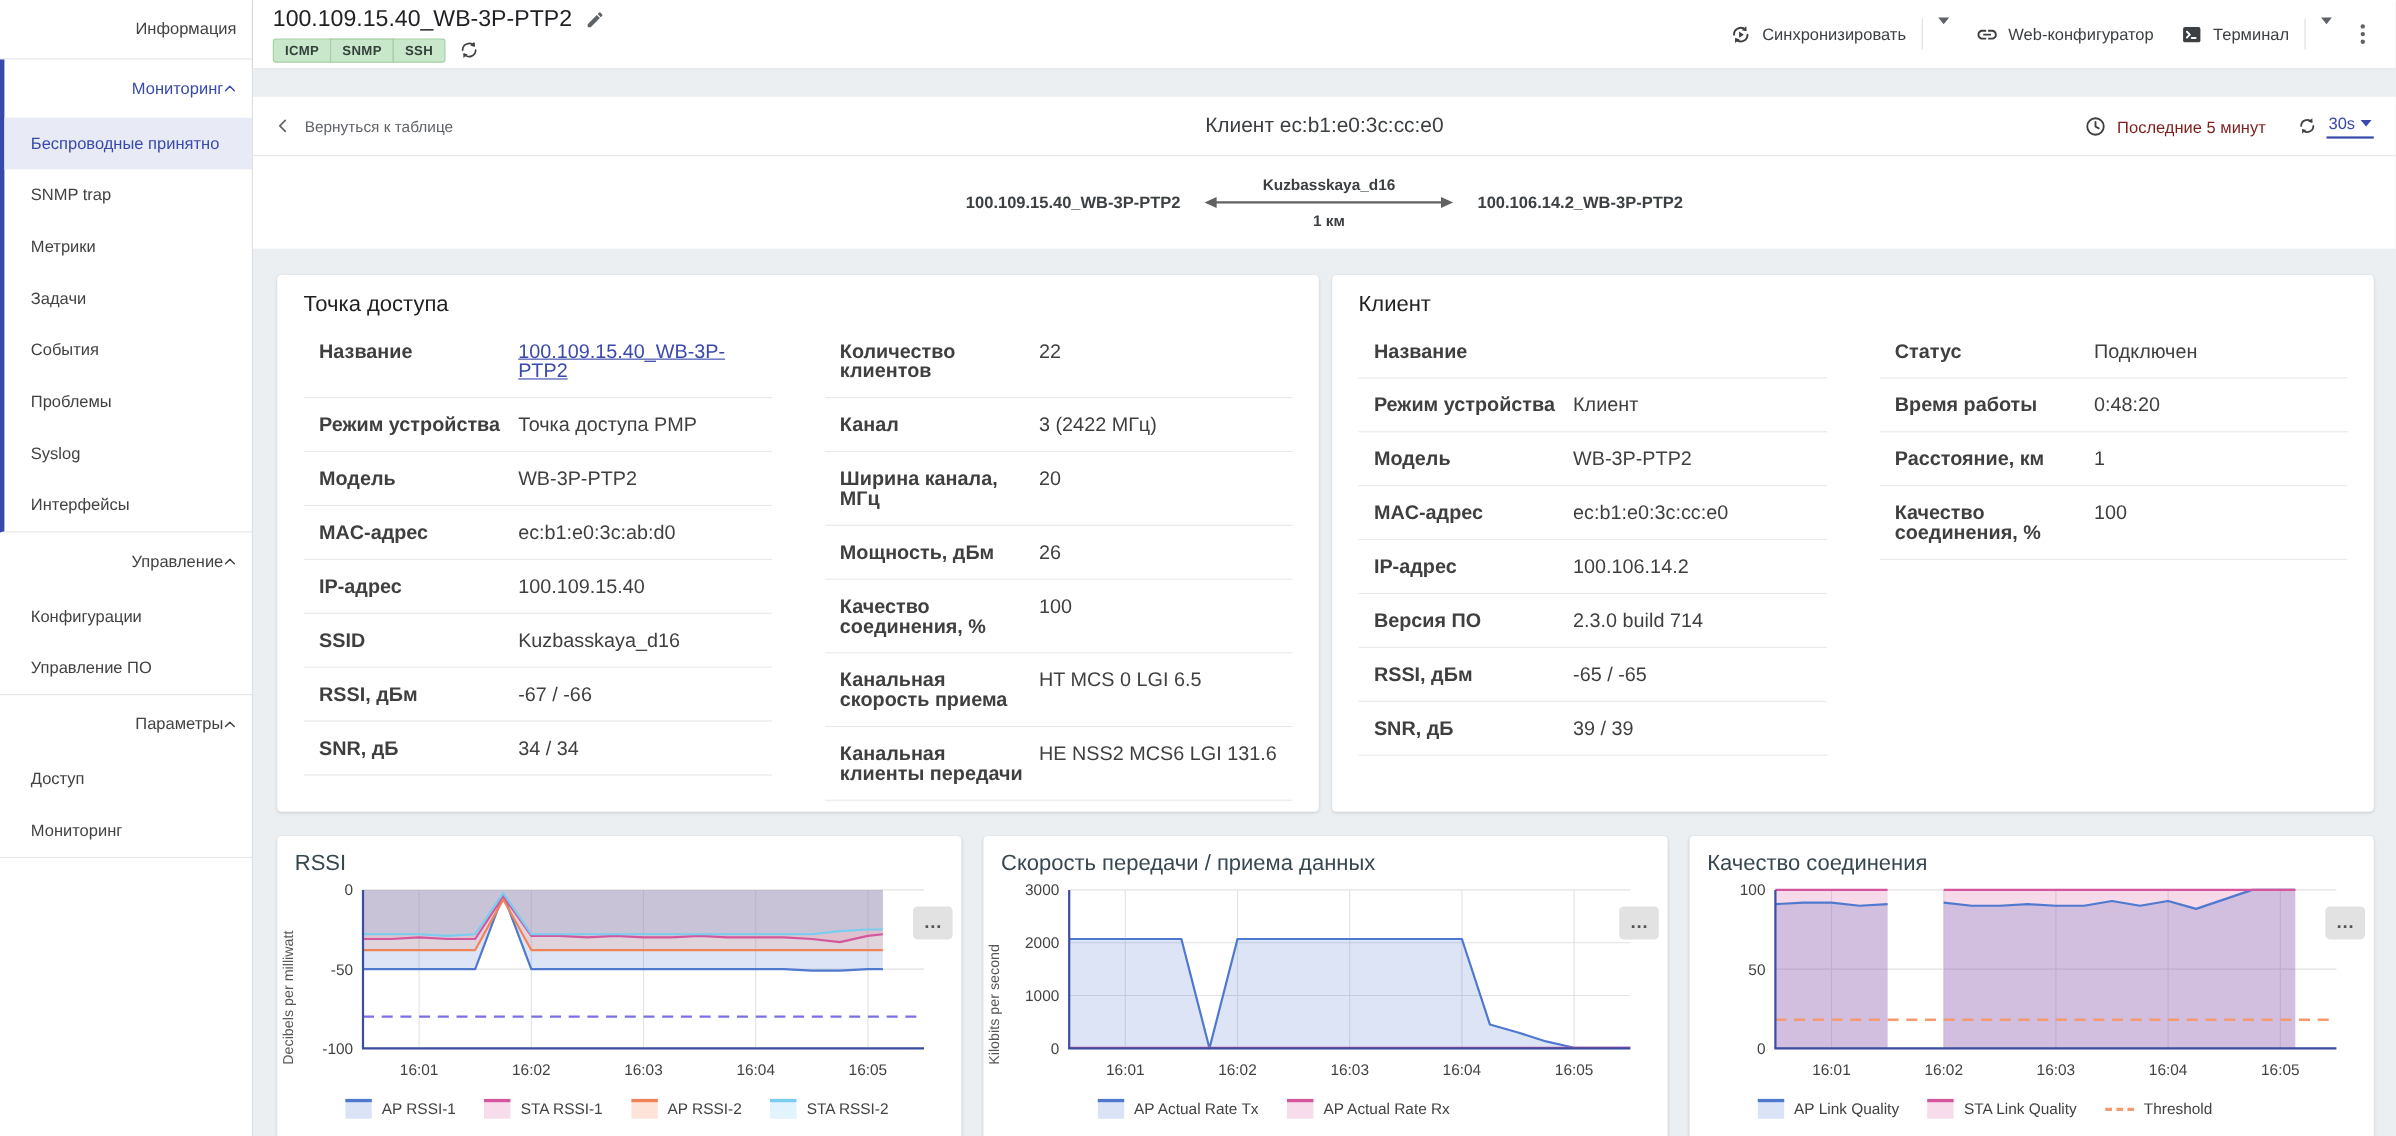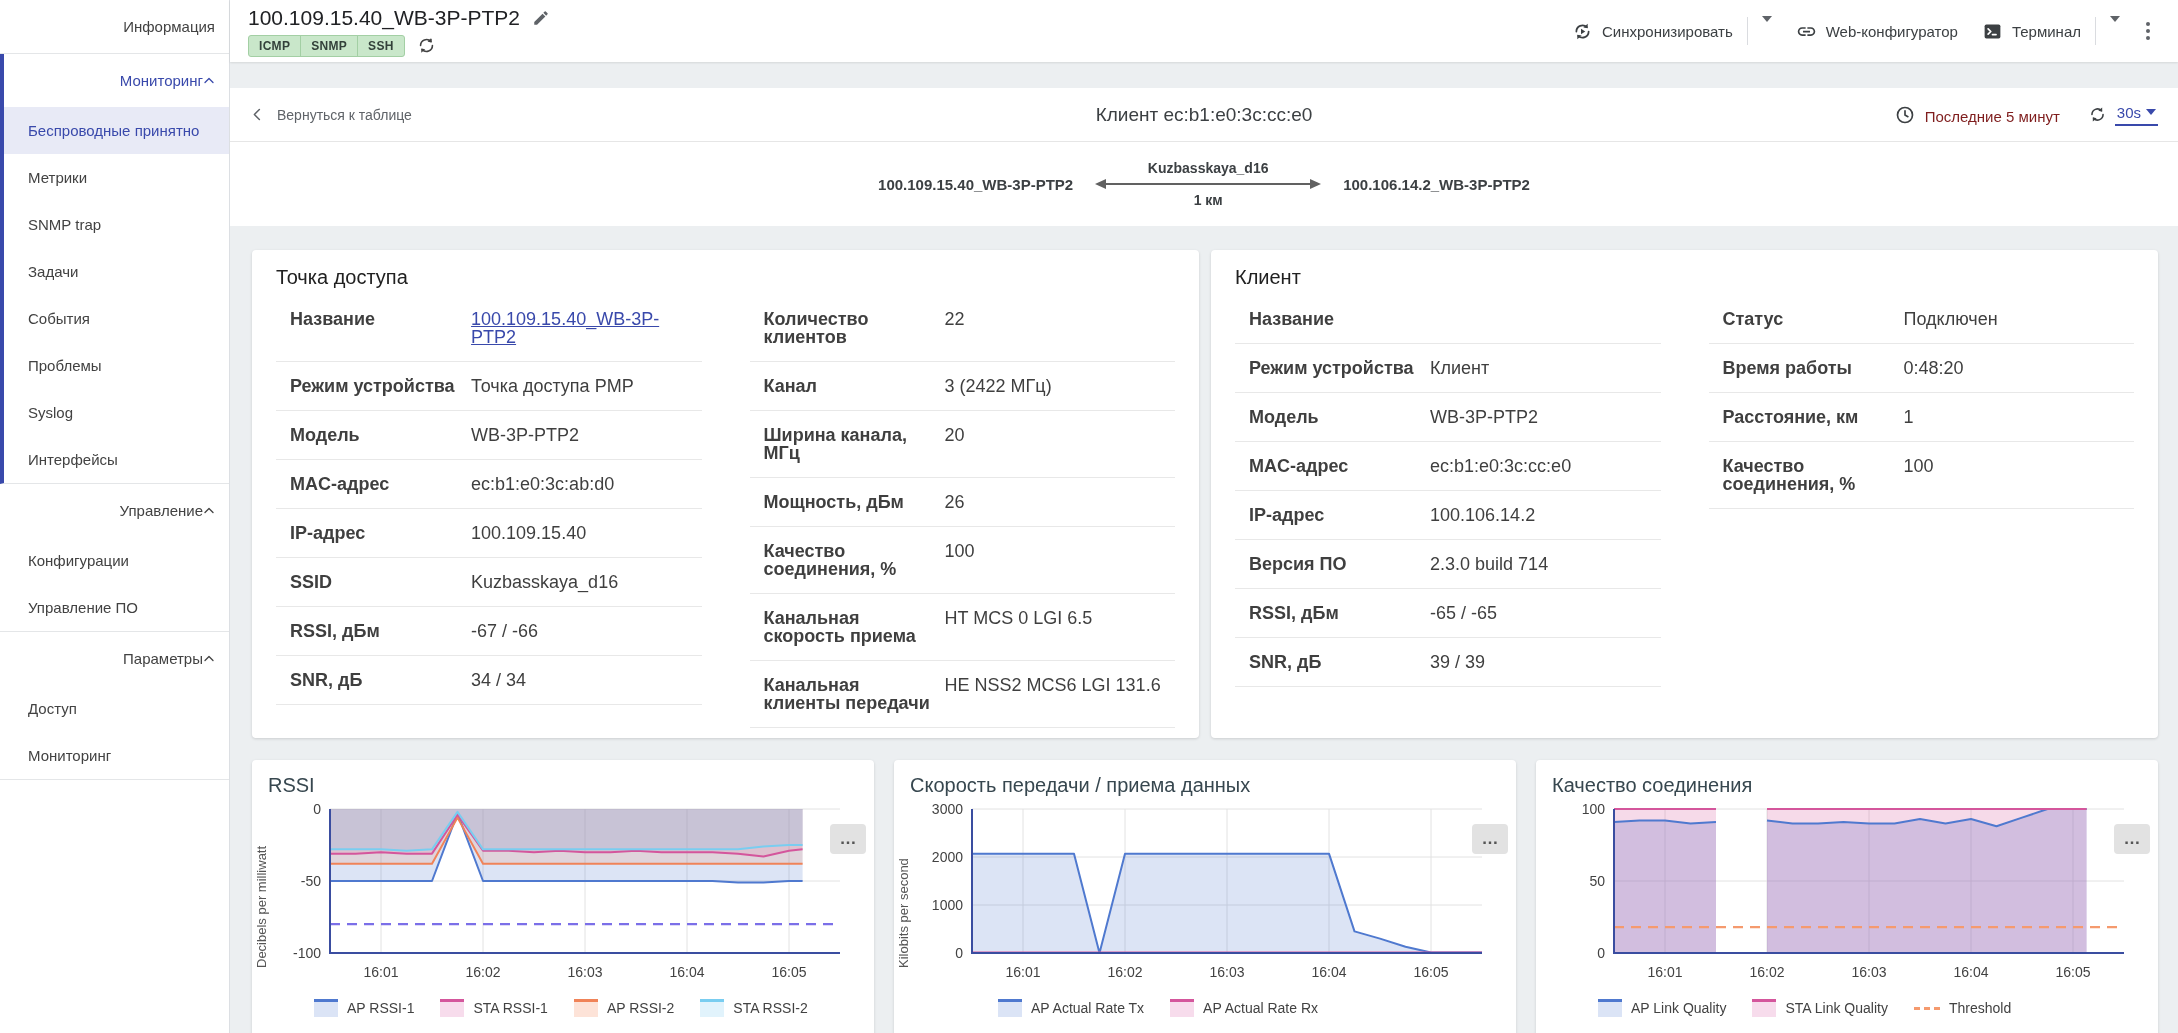--- a/index.html
+++ b/index.html
@@ -103,22 +103,22 @@
         </div>
       </div>
       <div class="sidebar-section has-bar">
         <div class="sidebar-header blue">
           <span>Мониторинг</span>
           <svg class="chev" viewBox="0 0 24 24" width="12" height="12">
             <polyline points="4,15 12,7 20,15" fill="none" stroke="currentColor" stroke-width="2.6" stroke-linecap="round" stroke-linejoin="round"></polyline>
           </svg>
         </div>
         <div class="sidebar-item active">Беспроводные принятно</div>
+        <div class="sidebar-item">SNMP trap</div>
         <div class="sidebar-item">Метрики</div>
-        <div class="sidebar-item">SNMP trap</div>
         <div class="sidebar-item">Задачи</div>
         <div class="sidebar-item">События</div>
         <div class="sidebar-item">Проблемы</div>
         <div class="sidebar-item">Syslog</div>
         <div class="sidebar-item">Интерфейсы</div>
       </div>
       <div class="sidebar-section">
         <div class="sidebar-header">
           <span>Управление</span>
           <svg class="chev" viewBox="0 0 24 24" width="12" height="12">

